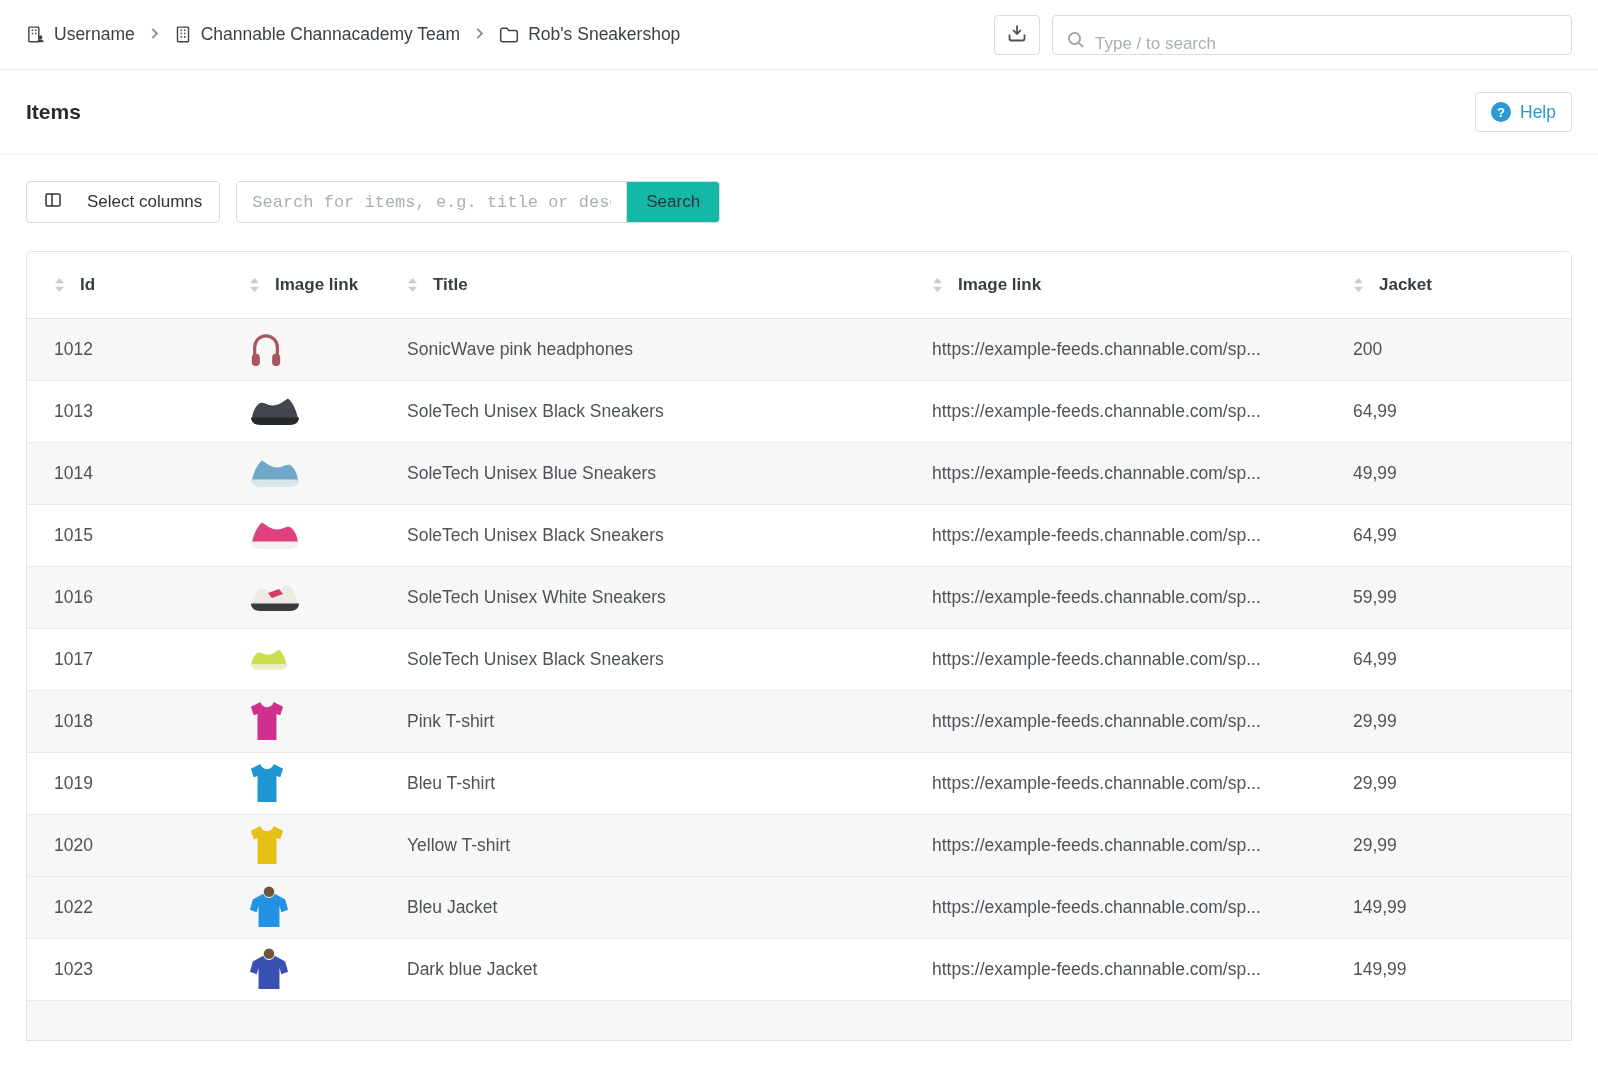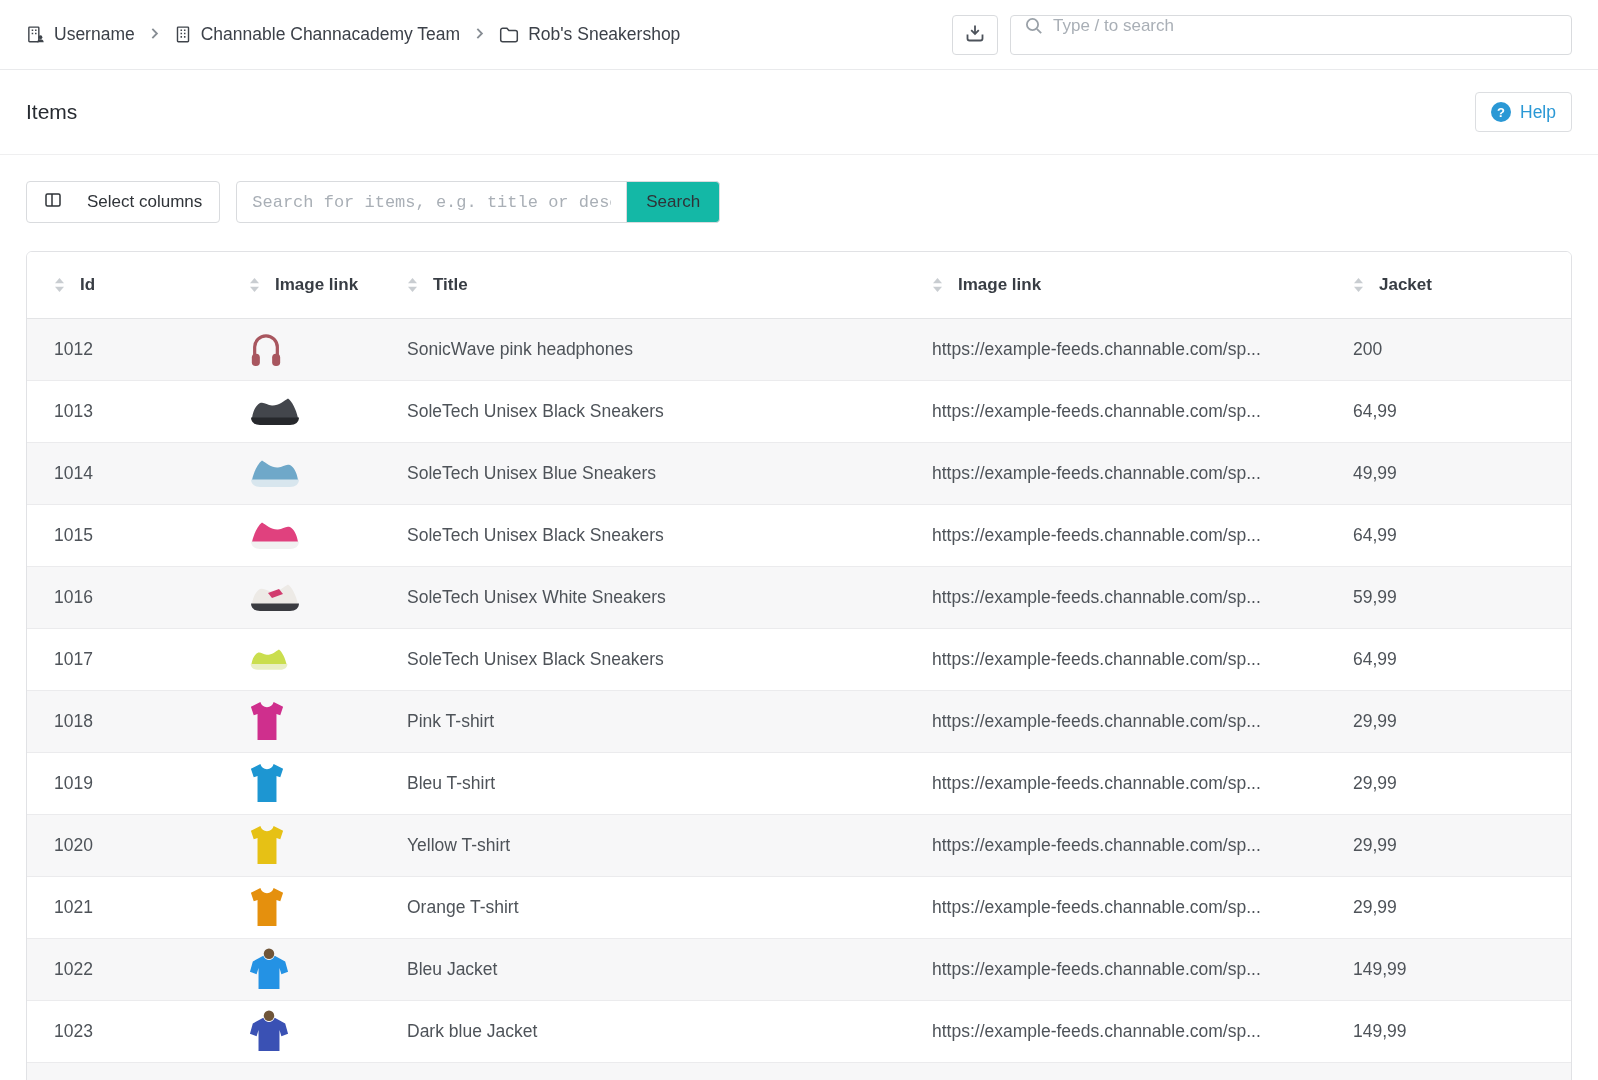--- a/index.html
+++ b/index.html
@@ -8,30 +8,30 @@
 
   
   .topbar { height:70px; border-bottom:1px solid #e9eaec; display:flex;
     align-items:center; justify-content:space-between; padding:0 26px; }
   .breadcrumb { display:flex; align-items:center; gap:13px; font-size:17.5px; color:#3c4149; }
   .crumb { display:flex; align-items:center; gap:9px; cursor:pointer; }
   .crumb svg { display:block; }
   .topbar-right { display:flex; align-items:center; gap:12px; }
   .icon-btn { width:46px; height:40px; border:1px solid #d9dbde; border-radius:4px;
     background:#fff; display:flex; align-items:center; justify-content:center; cursor:pointer; }
-  .global-search { width:562px; height:40px; border:1px solid #d9dbde; border-radius:4px;
-    display:flex; align-items:flex-start; padding:0 13px; gap:9px; background:#fff; }
+  .global-search { width:520px; height:40px; border:1px solid #d9dbde; border-radius:4px;
+    display:flex; align-items:flex-end; padding:0 13px; gap:9px; background:#fff; }
   .global-search input { border:none; outline:none; font-size:17px; flex:1; color:#3c4149;
     font-family:"Liberation Sans", sans-serif; background:transparent; }
   input::placeholder { color:#a9afb6; }
 
   
   .page-head { height:85px; display:flex; align-items:center; justify-content:space-between;
     padding:0 26px; border-bottom:1px solid #efeff0; }
-  .page-title { font-size:21px; font-weight:400; color:#272b31; }
+  .page-title { font-size:21px; font-weight:700; color:#272b31; }
   .help-btn { display:flex; align-items:center; gap:9px; height:40px; padding:0 15px;
     border:1px solid #dcdee1; border-radius:4px; background:#fff; color:#2a98d5;
     font-size:17.5px; cursor:pointer; font-family:"Liberation Sans", sans-serif; }
   .help-icon { width:20px; height:20px; border-radius:50%; background:#2a98d5; color:#fff;
     font-size:13px; font-weight:700; display:flex; align-items:center; justify-content:center; }
 
   
   .toolbar { display:flex; align-items:center; gap:16px; padding:26px 26px 0; }
   .btn { height:42px; border:1px solid #d9dbde; border-radius:4px; background:#fff;
     font-size:17px; color:#2f3338; display:flex; align-items:center; gap:25px;
@@ -331,33 +331,20 @@
             <span class="prod">
     <svg width="36" height="42" viewBox="0 0 38 44">
       <path d="M12 2L2 7l3 9 4-1.5V42h20V14.5L33 16l3-9L26 2c-1 3.5-3.5 5.5-7 5.5S13 5.5 12 2Z" fill="#e6c115"></path>
     </svg>
             </span>
           </td>
           <td>Yellow T-shirt</td>
           <td>https://example-feeds.channable.com/sp...</td>
           <td>29,99</td>
         </tr>
-        <tr class="even">
-          <td>1021</td>
-          <td>
-            <span class="prod">
-    <svg width="36" height="42" viewBox="0 0 38 44">
-      <path d="M12 2L2 7l3 9 4-1.5V42h20V14.5L33 16l3-9L26 2c-1 3.5-3.5 5.5-7 5.5S13 5.5 12 2Z" fill="#e5900d"></path>
-    </svg>
-            </span>
-          </td>
-          <td>Orange T-shirt</td>
-          <td>https://example-feeds.channable.com/sp...</td>
-          <td>29,99</td>
-        </tr>
         <tr class="odd">
           <td>1022</td>
           <td>
             <span class="prod">
     <svg width="40" height="44" viewBox="0 0 42 46">
       <circle cx="21" cy="7" r="5.5" fill="#6f5539"></circle>
       <path d="M15 9 4 15 1 26l7 2.5 2-6.5V44h22V22l2 6.5L41 26 38 15 27 9c-1.5 3-3.5 4.5-6 4.5S16.5 12 15 9Z" fill="#2492e4"></path>
     </svg>
             </span>
           </td>

